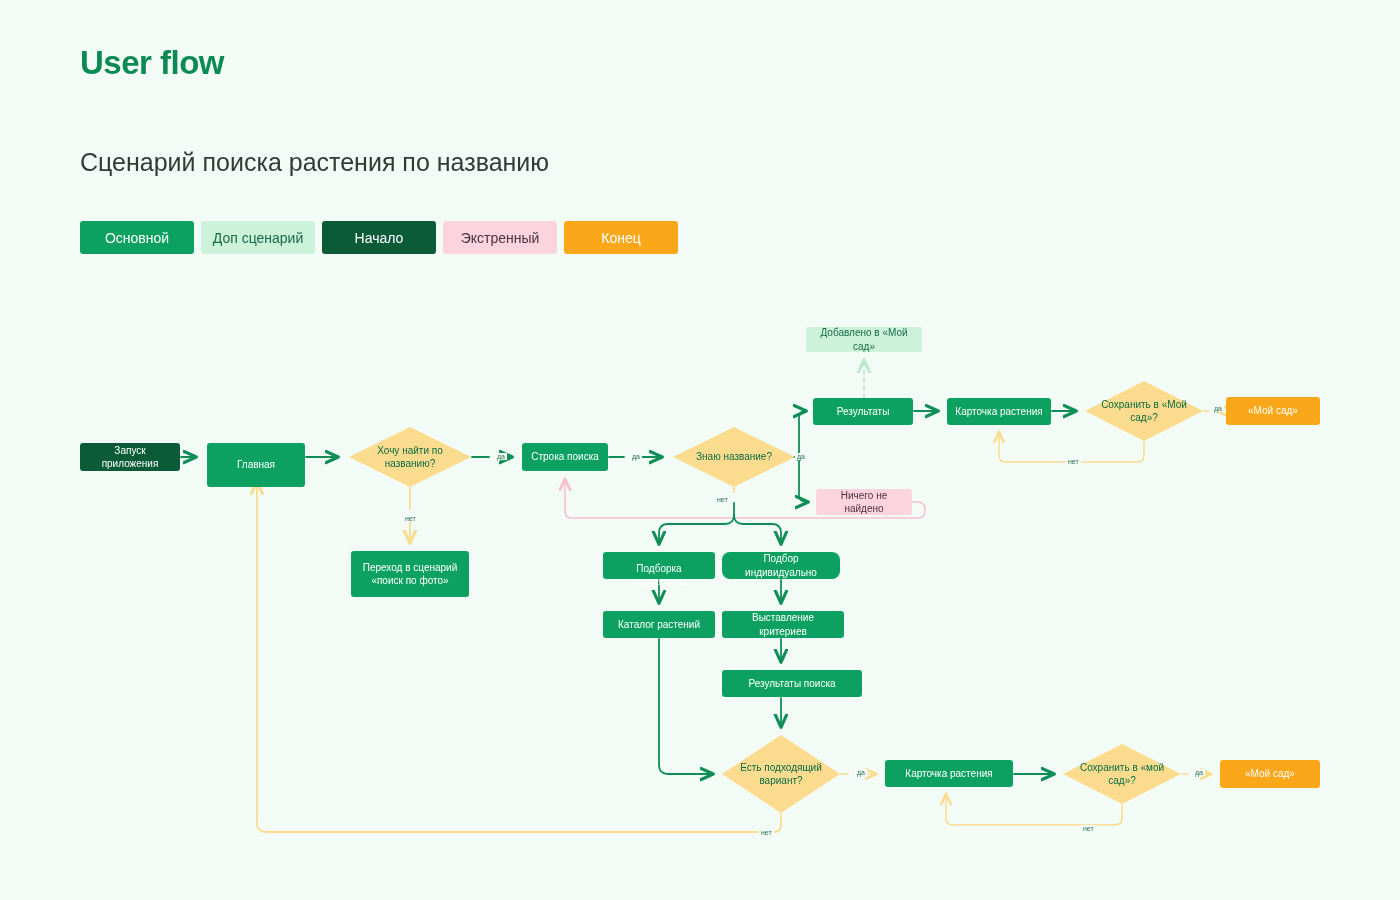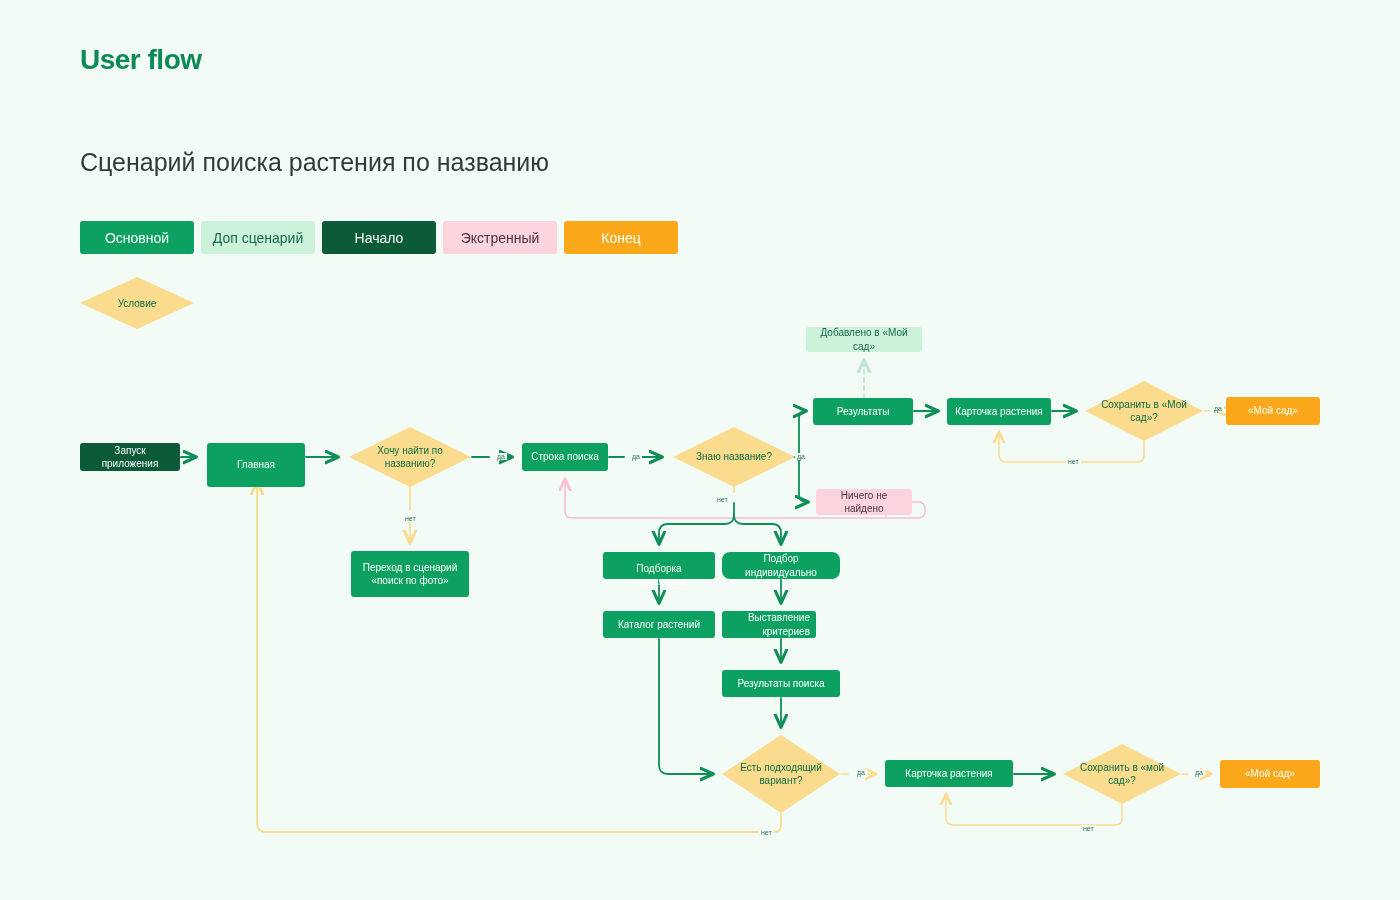--- a/index.html
+++ b/index.html
@@ -11,21 +11,21 @@
     height: 900px;
     background: #f2fbf5;
     font-family: "Liberation Sans", sans-serif;
     overflow: hidden;
     position: relative;
   }
   #page-title {
     position: absolute;
     left: 80px;
     top: 44px;
-    font-size: 28px;
+    font-size: 33px;
     font-weight: bold;
     color: #0b8a54;
     letter-spacing: -0.5px;
   }
   #page-subtitle {
     position: absolute;
     left: 80px;
     top: 148px;
     font-size: 25px;
     color: #333b38;
@@ -126,25 +126,20 @@
 <div id="page-subtitle">Сценарий поиска растения по названию</div>
 
 <div id="legend">
   <div class="legend-row">
       <div class="legend-chip" style="background: rgb(12, 161, 96); color: rgb(255, 255, 255);">Основной</div>
       <div class="legend-chip" style="background: rgb(205, 242, 218); color: rgb(25, 105, 74);">Доп сценарий</div>
       <div class="legend-chip" style="background: rgb(11, 91, 56); color: rgb(255, 255, 255);">Начало</div>
       <div class="legend-chip" style="background: rgb(251, 212, 222); color: rgb(74, 51, 64);">Экстренный</div>
       <div class="legend-chip" style="background: rgb(250, 168, 25); color: rgb(255, 255, 255);">Конец</div>
     </div>
-  <div class="legend-cond-wrap">
-    <div class="legend-diamond">
-      <span>Условие</span>
-    </div>
-  </div>
 </div>
 
 <svg id="flow" viewBox="0 0 1400 900">
   <defs>
     <marker id="ag" markerWidth="9" markerHeight="9" refX="7.4" refY="4" orient="auto">
       <path d="M0.5,0.8 L7.6,4 L0.5,7.2" fill="none" stroke="#0f8f57" stroke-width="1.7" stroke-linecap="round" stroke-linejoin="round"></path>
     </marker>
     <marker id="ay" markerWidth="9" markerHeight="9" refX="7.4" refY="4" orient="auto">
       <path d="M0.5,0.8 L7.6,4 L0.5,7.2" fill="none" stroke="#fbdc8e" stroke-width="1.7" stroke-linecap="round" stroke-linejoin="round"></path>
     </marker>
@@ -259,24 +254,24 @@
     </div>
     <div class="node n-process" style="left: 603px; top: 552px; width: 112px; height: 27px;">
       <span style="padding: 0px 6px; margin-top: 19px;">Подборка популярных</span>
     </div>
     <div class="node n-process" style="left: 722px; top: 552px; width: 118px; height: 27px; border-radius: 8px;">
       <span style="padding: 0px 6px;">Подбор индивидуально</span>
     </div>
     <div class="node n-process" style="left: 603px; top: 611px; width: 112px; height: 27px;">
       <span style="padding: 0px 6px;">Каталог растений</span>
     </div>
-    <div class="node n-process" style="left: 722px; top: 611px; width: 94px; height: 27px; text-align: right;">
+    <div class="node n-process" style="left: 722px; top: 611px; width: 122px; height: 27px;">
       <span style="padding: 0px 6px;">Выставление критериев</span>
     </div>
-    <div class="node n-process" style="left: 722px; top: 670px; width: 118px; height: 27px;">
+    <div class="node n-process" style="left: 722px; top: 670px; width: 140px; height: 27px;">
       <span style="padding: 0px 6px;">Результаты поиска</span>
     </div>
     <div class="node n-cond" style="left: 722px; top: 735px; width: 118px; height: 78px;">
       <div class="dia"></div>
       <span class="lbl">Есть подходящий вариант?</span>
     </div>
     <div class="node n-process" style="left: 885px; top: 760px; width: 128px; height: 27px;">
       <span style="padding: 0px 6px;">Карточка растения</span>
     </div>
     <div class="node n-cond" style="left: 1063px; top: 744px; width: 118px; height: 60px;">

